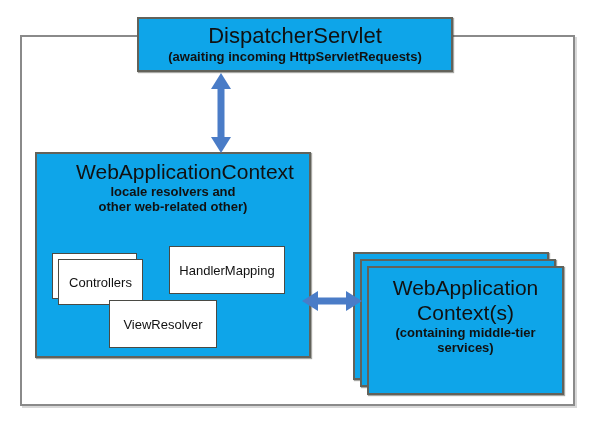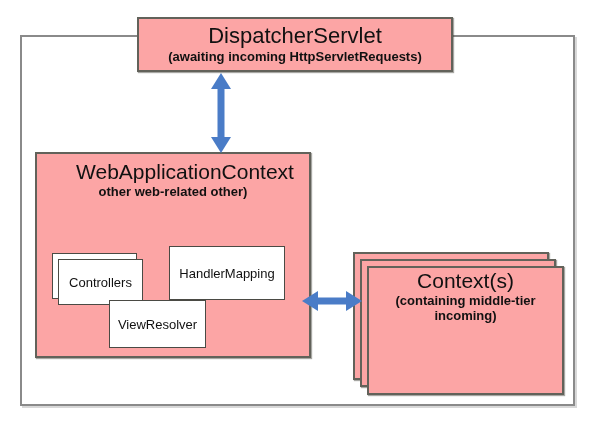--- a/index.html
+++ b/index.html
@@ -21,21 +21,21 @@
     left: 20px;
     top: 35px;
     width: 551px;
     height: 367px;
     border: 2px solid #8a8a8a;
     box-shadow: 2px 2px 0 #d8d8d8;
     background: transparent;
   }
   .green-box {
     position: absolute;
-    background: #fca5a5;
+    background: #0ea5e9;
     border: 2px solid #62625a;
     box-shadow: 1px 1px 1px rgba(60,60,50,0.45);
     box-sizing: border-box;
     text-align: center;
   }
   .dispatcher {
     left: 137px;
     top: 17px;
     width: 316px;
     height: 55px;
@@ -83,26 +83,26 @@
   .controllers-front {
     left: 21px;
     top: 105px;
     width: 85px;
     height: 46px;
   }
   .handler-mapping {
     left: 132px;
     top: 92px;
     width: 116px;
-    height: 54px;
+    height: 48px;
   }
   .view-resolver {
     left: 72px;
     top: 146px;
-    width: 97px;
+    width: 108px;
     height: 48px;
   }
   .stack-back {
     left: 353px;
     top: 252px;
     width: 196px;
     height: 128px;
     z-index: 2;
   }
   .stack-middle {
@@ -150,20 +150,21 @@
   </div>
 
   <svg class="arrow-svg v-arrow" width="24" height="80" viewBox="0 0 24 80">
     <polygon points="12,0 2,16 22,16" fill="#4a7cc7"></polygon>
     <rect x="8.5" y="14" width="7" height="52" fill="#4a7cc7"></rect>
     <polygon points="12,80 2,64 22,64" fill="#4a7cc7"></polygon>
   </svg>
 
   <div class="green-box wac">
     <div class="box-title">WebApplicationContext</div>
+    <div class="box-sub">locale resolvers and</div>
     <div class="box-sub">other web-related other)</div>
 
     <div class="white-box controllers-back"></div>
     <div class="white-box controllers-front">
       <span>Controllers</span>
     </div>
     <div class="white-box handler-mapping">
       <span>HandlerMapping</span>
     </div>
     <div class="white-box view-resolver">
@@ -173,18 +174,19 @@
 
   <svg class="arrow-svg h-arrow" width="60" height="24" viewBox="0 0 60 24">
     <polygon points="0,12 16,2 16,22" fill="#4a7cc7"></polygon>
     <rect x="14" y="8.5" width="32" height="7" fill="#4a7cc7"></rect>
     <polygon points="60,12 44,2 44,22" fill="#4a7cc7"></polygon>
   </svg>
 
   <div class="green-box stack-back"></div>
   <div class="green-box stack-middle"></div>
   <div class="green-box stack-front">
+    <div class="box-title">WebApplication</div>
     <div class="box-title" style="margin-top:0;">Context(s)</div>
     <div class="box-sub">(containing middle-tier</div>
-    <div class="box-sub">incoming)</div>
+    <div class="box-sub">services)</div>
   </div>
 
 </div>
 
 </body></html>

